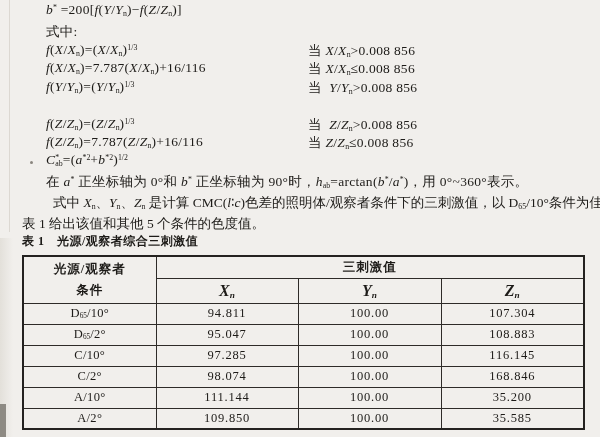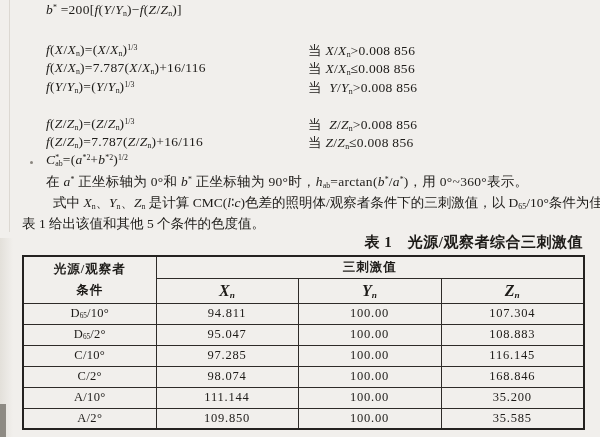--- a/index.html
+++ b/index.html
@@ -23,22 +23,22 @@
   .cond { position:absolute; left:308px; top:0; letter-spacing:.3px; }
   .para  { left:0; }
   .p-indent1 { position:absolute; left:53px; top:0; }
   .p-flush   { position:absolute; left:22px; top:0; }
   i { font-style:italic; }
   sup { font-size:.58em; vertical-align:.55em; letter-spacing:0; }
   sub { font-size:.58em; vertical-align:-.2em; letter-spacing:0; }
   .tuck { margin-left:-.5em; }
 
   
-  .tcaption { position:absolute; top:233px; left:22px; width:561px; text-align:right;
-    font-weight:bold; font-size:15px; letter-spacing:.5px; }
+  .tcaption { position:absolute; top:233px; left:22px; width:561px; text-align:left;
+    font-weight:bold; font-size:12px; letter-spacing:.5px; }
 
   
   table.ttable { position:absolute; left:22px; top:255px; width:561px;
     border-collapse:collapse; table-layout:fixed; font-size:12.5px; text-align:center;
     border:2px solid #242220; }
   .ttable td { border:1.3px solid #2e2b28; padding:0; vertical-align:middle; }
   .ttable col.c0 { width:133px; }
   .ttable col.c1 { width:142px; }
   .ttable col.c2 { width:143px; }
   .ttable col.c3 { width:143px; }
@@ -54,20 +54,23 @@
 
 <div class="page">
 
   <div class="scan-edge-line"></div>
   <div class="scan-gutter"></div>
   <div class="scan-corner"></div>
   <div class="scan-speck"></div>
 
   <div class="tline" style="top:2px">
     <span class="expr"><i>b</i><sup>*</sup> =200[<i>f</i>(<i>Y</i>/<i>Y</i><sub>n</sub>)−<i>f</i>(<i>Z</i>/<i>Z</i><sub>n</sub>)]</span>
+  </div>
+  <div class="tline" style="top:23px">
+    <span class="expr">式中:</span>
   </div>
   <div class="tline" style="top:42px">
     <span class="expr"><i>f</i>(<i>X</i>/<i>X</i><sub>n</sub>)=(<i>X</i>/<i>X</i><sub>n</sub>)<sup>1/3</sup></span>
     <span class="cond">当 <i>X</i>/<i>X</i><sub>n</sub>&gt;0.008 856</span>
   </div>
   <div class="tline" style="top:60px">
     <span class="expr"><i>f</i>(<i>X</i>/<i>X</i><sub>n</sub>)=7.787(<i>X</i>/<i>X</i><sub>n</sub>)+16/116</span>
     <span class="cond">当 <i>X</i>/<i>X</i><sub>n</sub>≤0.008 856</span>
   </div>
   <div class="tline" style="top:79px">

